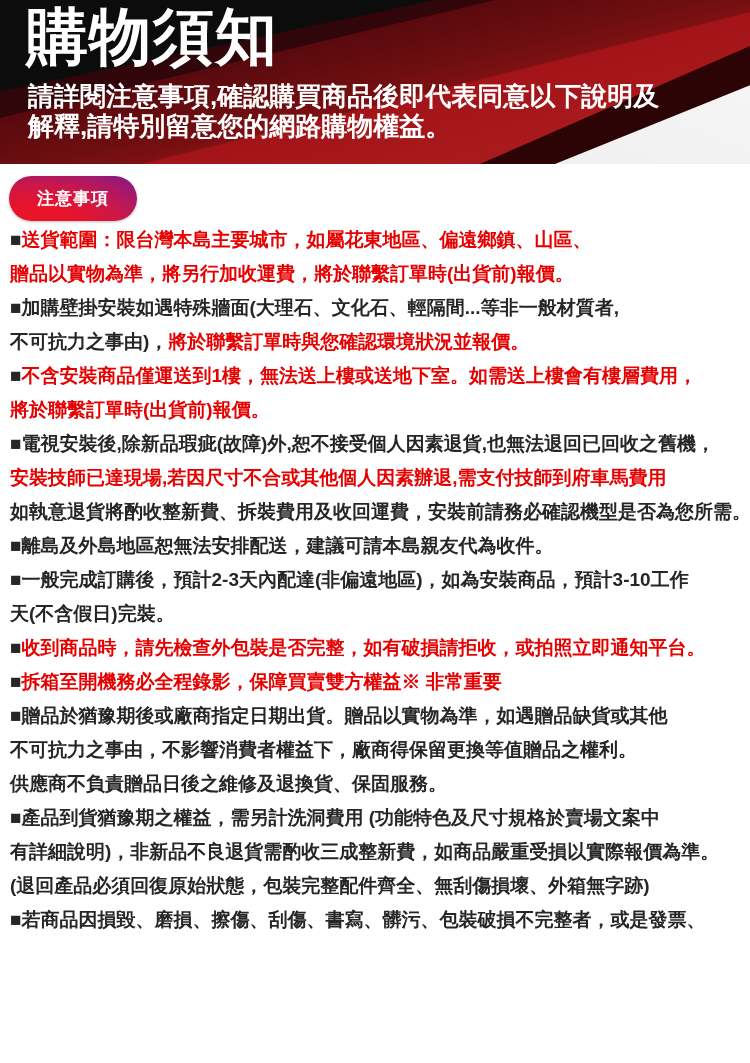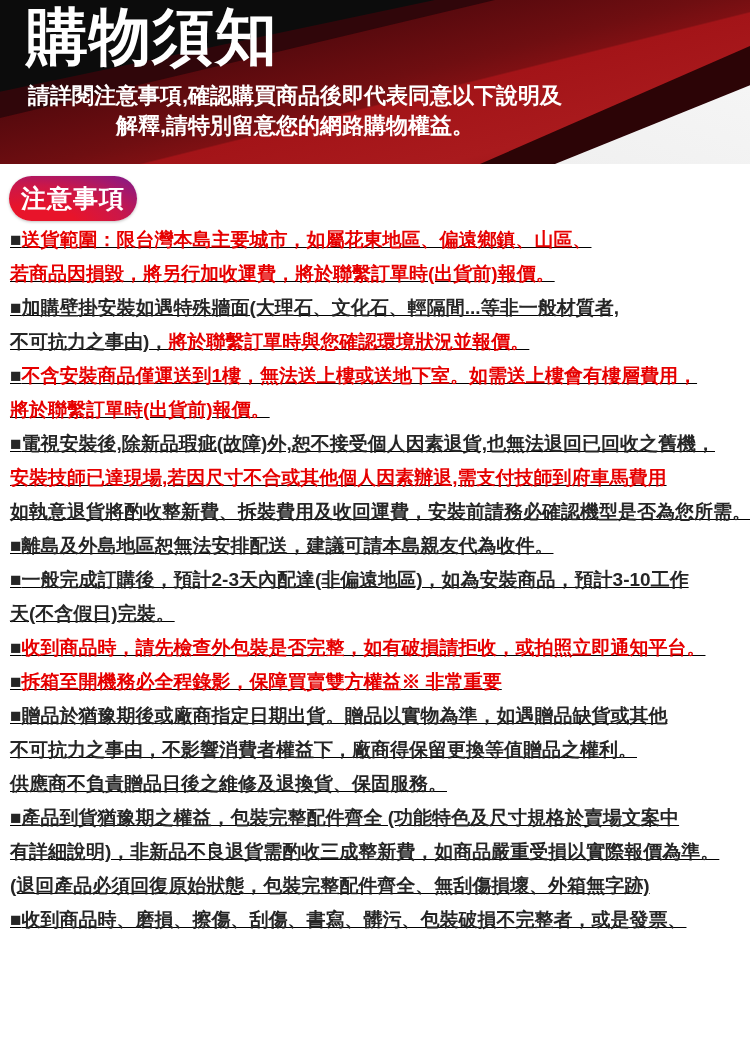--- a/index.html
+++ b/index.html
@@ -25,34 +25,34 @@
   .corner-light{position:absolute;inset:0;
     background:linear-gradient(200deg,#f8f8f8 0%,#e9e9e9 100%);
     clip-path:polygon(74% 100%, 100% 52%, 100% 100%);}
   .banner-title{
     position:absolute;left:26px;top:2px;margin:0;
     font-size:62px;line-height:70px;font-weight:bold;color:#ffffff;
     letter-spacing:1px;white-space:nowrap;
   }
   .banner-subtitle{
     position:absolute;left:28px;top:81px;color:#ffffff;
-    font-size:22px;line-height:30px;font-weight:600;white-space:nowrap;text-align:center;
+    font-size:26px;line-height:30px;font-weight:600;white-space:nowrap;
   }
   
   .badge{
     display:inline-flex;align-items:center;justify-content:center;
     margin:12px 0 0 9px;width:128px;height:45px;border-radius:23px;
     background:radial-gradient(130% 170% at 18% 115%,
       #e8142a 28%, #cc1748 55%, #8e1980 85%, #7c1276 100%);
-    color:#ffffff;font-size:25px;font-weight:bold;letter-spacing:1px;
+    color:#ffffff;font-size:17px;font-weight:bold;letter-spacing:1px;
     box-shadow:0 1px 3px rgba(0,0,0,.25);
   }
   
   .content{padding:2px 10px 0 10px;}
-  .section{margin:0;text-decoration:underline;}
+  .section{margin:0;}
   .section.gap{}
   .line{
     font-size:19px;line-height:34px;font-weight:600;
     white-space:nowrap;
   }
   .blk{color:var(--black,#262626);}
   .red{color:var(--red,#e60000);}
 </style>
 </head>
 <body>
@@ -69,21 +69,21 @@
     <div>請詳閱注意事項,確認購買商品後即代表同意以下說明及</div>
     <div>解釋,請特別留意您的網路購物權益。</div>
   </div>
 </div>
 
 <div class="badge">注意事項</div>
 
 <div class="content" id="notice">
     <div class="section">
       <div class="line"><span class="blk">■</span><span class="red">送貨範圍：限台灣本島主要城市，如屬花東地區、偏遠鄉鎮、山區、</span></div>
-      <div class="line"><span class="red">若商品因損毀，將另行加收運費，將於聯繫訂單時(出貨前)報價。</span></div>
+      <div class="line"><span class="red">贈品以實物為準，將另行加收運費，將於聯繫訂單時(出貨前)報價。</span></div>
     </div>
     <div class="section">
       <div class="line"><span class="blk">■</span><span class="blk">加購壁掛安裝如遇特殊牆面(大理石、文化石、輕隔間...等非一般材質者,</span></div>
       <div class="line"><span class="blk">不可抗力之事由)，</span><span class="red">將於聯繫訂單時與您確認環境狀況並報價。</span></div>
     </div>
     <div class="section">
       <div class="line"><span class="blk">■</span><span class="red">不含安裝商品僅運送到1樓，無法送上樓或送地下室。如需送上樓會有樓層費用，</span></div>
       <div class="line"><span class="red">將於聯繫訂單時(出貨前)報價。</span></div>
     </div>
     <div class="section gap">
@@ -103,23 +103,23 @@
     </div>
     <div class="section">
       <div class="line"><span class="blk">■</span><span class="red">拆箱至開機務必全程錄影，保障買賣雙方權益※ 非常重要</span></div>
     </div>
     <div class="section">
       <div class="line"><span class="blk">■</span><span class="blk">贈品於猶豫期後或廠商指定日期出貨。贈品以實物為準，如遇贈品缺貨或其他</span></div>
       <div class="line"><span class="blk">不可抗力之事由，不影響消費者權益下，廠商得保留更換等值贈品之權利。</span></div>
       <div class="line"><span class="blk">供應商不負責贈品日後之維修及退換貨、保固服務。</span></div>
     </div>
     <div class="section">
-      <div class="line"><span class="blk">■</span><span class="blk">產品到貨猶豫期之權益，包裝完整配件齊全 (功能特色及尺寸規格於賣場文案中</span></div>
+      <div class="line"><span class="blk">■</span><span class="blk">產品到貨猶豫期之權益，需另計洗洞費用 (功能特色及尺寸規格於賣場文案中</span></div>
       <div class="line"><span class="blk">有詳細說明)，非新品不良退貨需酌收三成整新費，如商品嚴重受損以實際報價為準。</span></div>
       <div class="line"><span class="blk">(退回產品必須回復原始狀態，包裝完整配件齊全、無刮傷損壞、外箱無字跡)</span></div>
     </div>
     <div class="section">
-      <div class="line"><span class="blk">■</span><span class="blk">收到商品時、磨損、擦傷、刮傷、書寫、髒污、包裝破損不完整者，或是發票、</span></div>
+      <div class="line"><span class="blk">■</span><span class="blk">若商品因損毀、磨損、擦傷、刮傷、書寫、髒污、包裝破損不完整者，或是發票、</span></div>
     </div>
   </div>
 
 
 
 
 </body></html>

